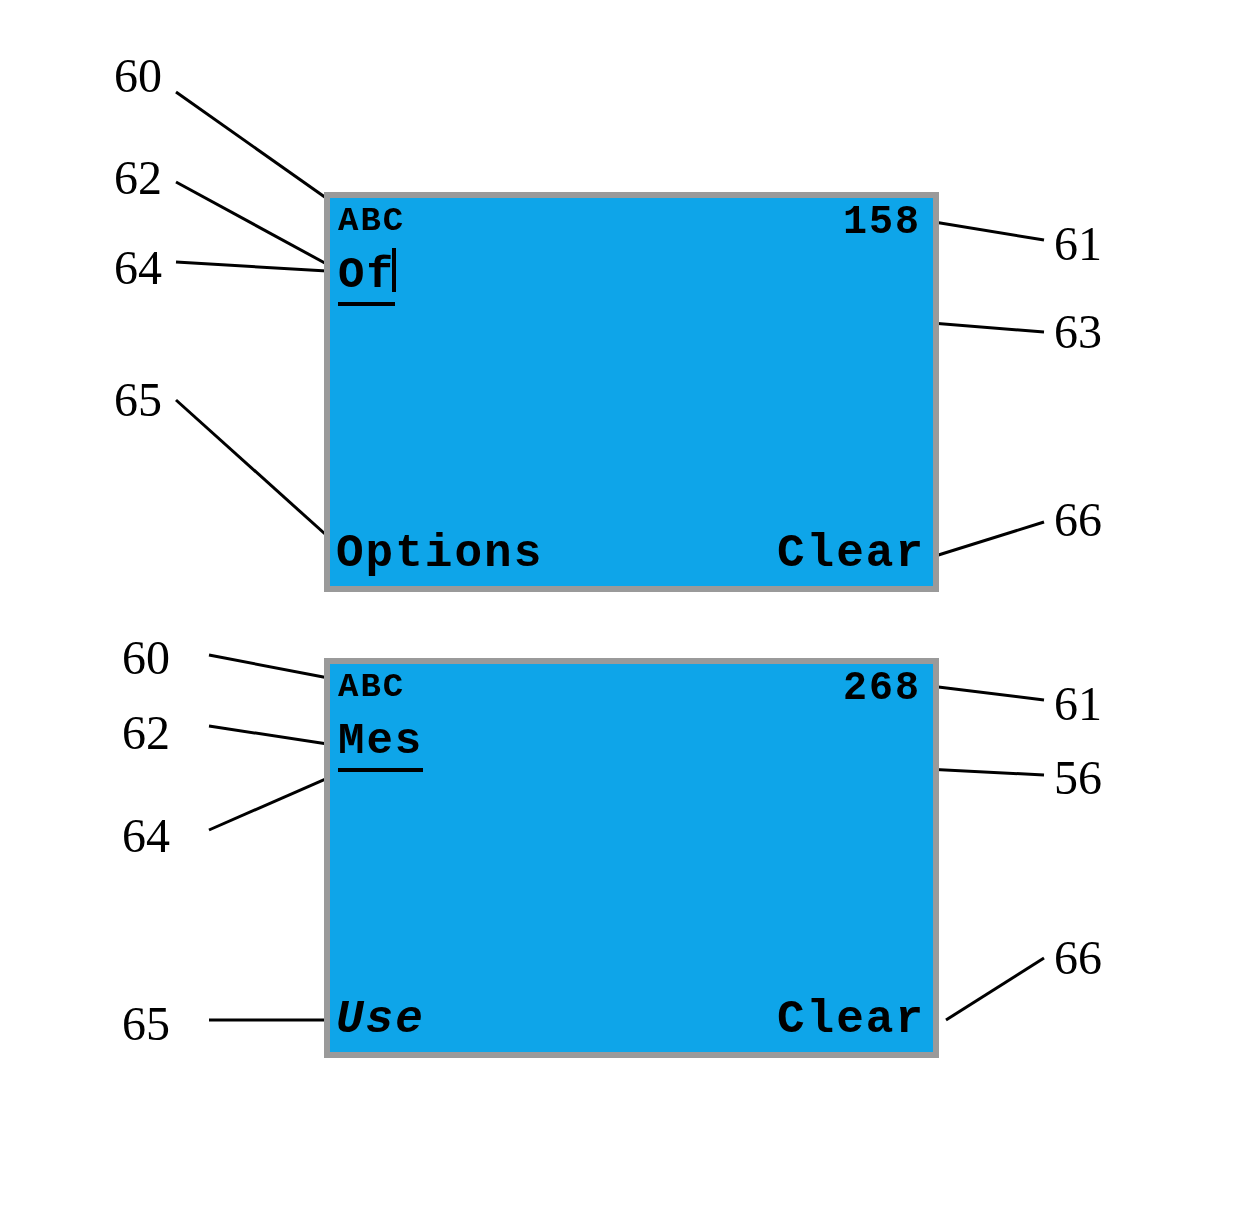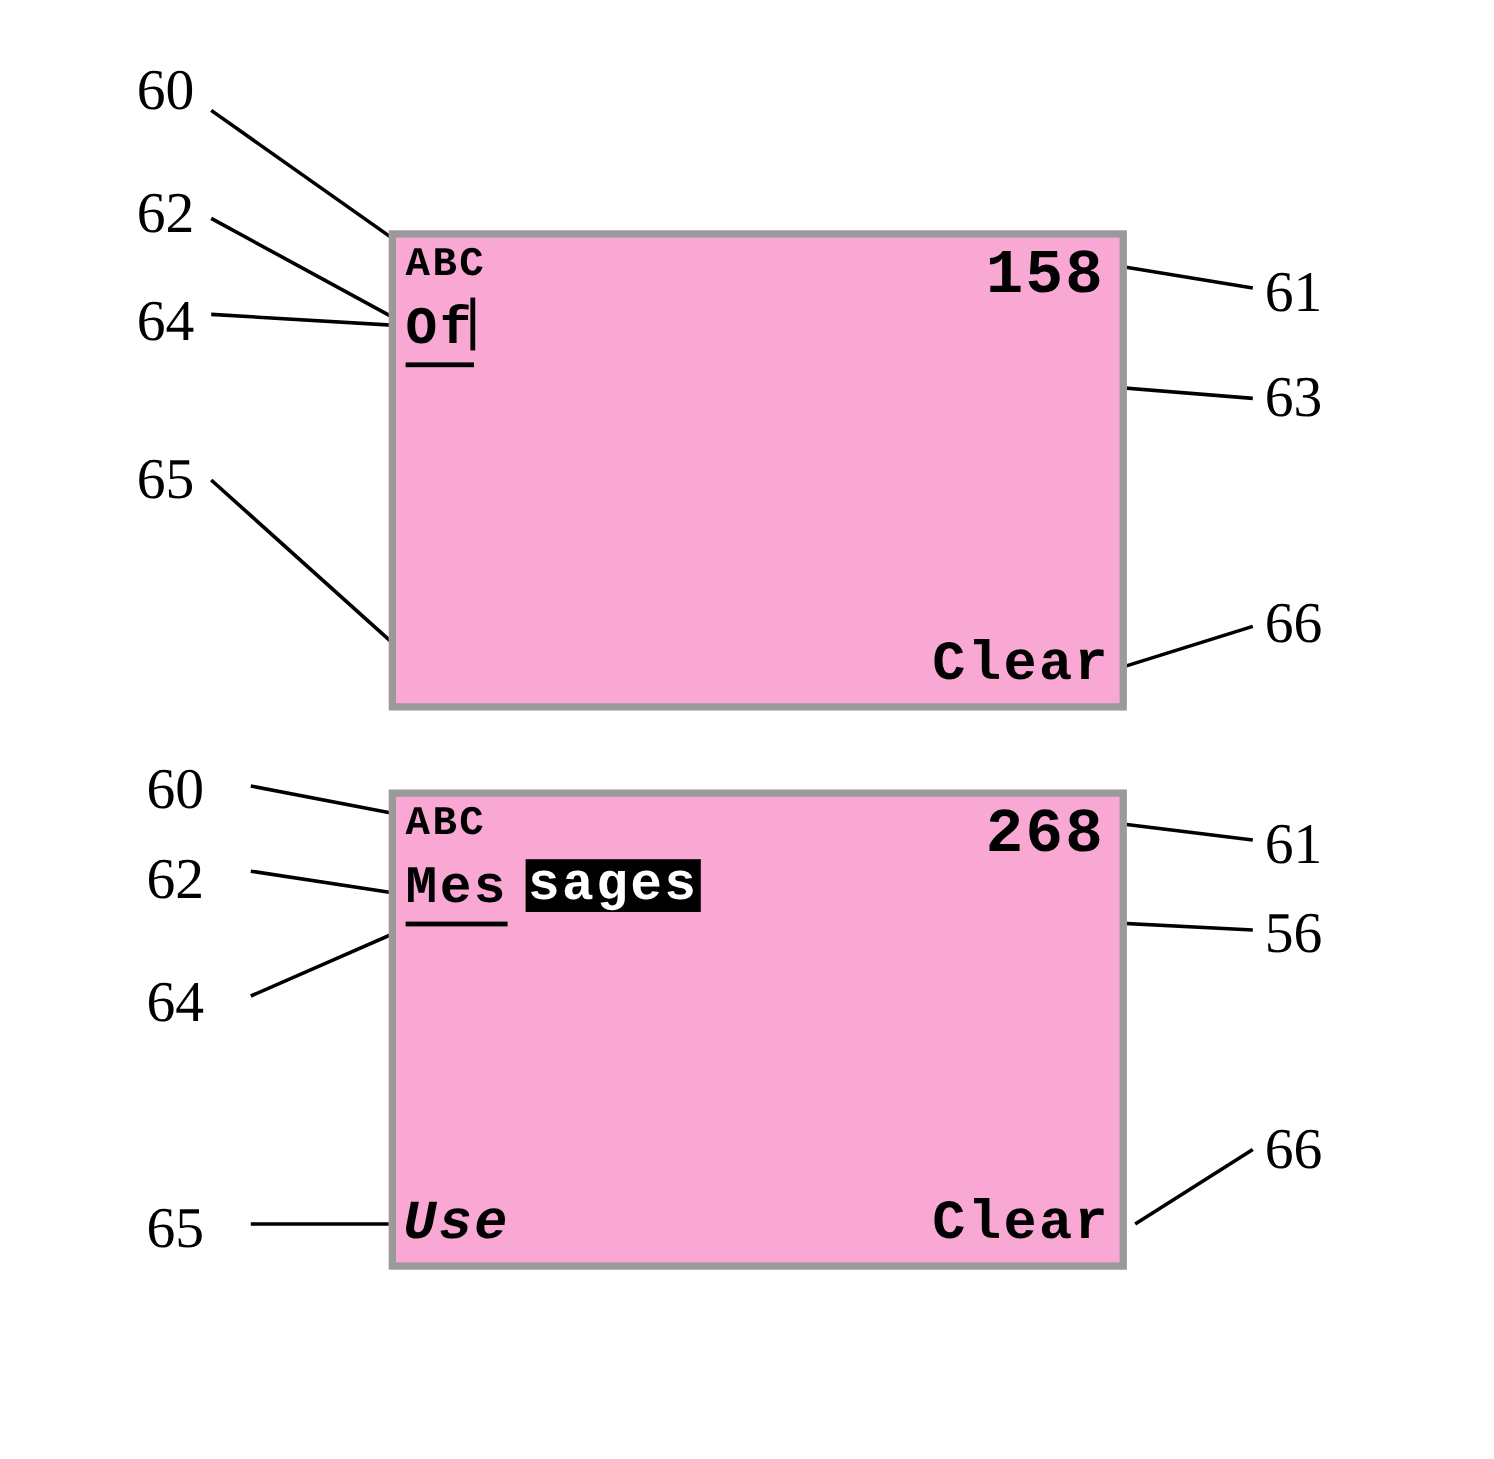--- a/index.html
+++ b/index.html
@@ -14,32 +14,32 @@
   .stage {
     position: absolute;
     left: 0; top: 0;
     width: 1245px;
     height: 1216px;
     margin-left: 34px;
   }
   .screen {
     position: absolute;
     border: 6px solid #9a9a9a;
-    background: #f9a8d4;
+    background: #0ea5e9;
     box-sizing: border-box;
   }
   .pix {
     position: absolute;
     font-weight: 900;
     color: #000;
     letter-spacing: 2px;
     white-space: nowrap;
   }
   .sz34 { font-size: 34px; }
-  .sz40 { font-size: 52px; }
+  .sz40 { font-size: 40px; }
   .sz44 { font-size: 44px; }
   .sz46 { font-size: 46px; }
   .underline::after {
     content: "";
     position: absolute;
     left: 0;
     right: 0;
     bottom: -6px;
     height: 4px;
     background: #000;
@@ -116,27 +116,27 @@
   <div class="callout" style="left:1020px; top:750px;">56</div>
   <div class="callout" style="left:1020px; top:930px;">66</div>
 
   <div class="screen" style="left:290px; top:192px; width:615px; height:400px;">
     <span class="pix sz34" style="left:8px; top:4px;">ABC</span>
     <span class="pix sz40" style="right:12px; top:2px;">158</span>
 
     <span class="pix sz44 underline" style="left:8px; top:52px;">Of</span>
     <span class="cursor" style="left:62px; top:50px; height:44px;"></span>
 
+    <span class="pix sz46" style="left:6px;  bottom:6px;">Options</span>
     <span class="pix sz46" style="right:8px; bottom:6px;">Clear</span>
   </div>
 
   <div class="screen" style="left:290px; top:658px; width:615px; height:400px;">
     <span class="pix sz34" style="left:8px; top:4px;">ABC</span>
     <span class="pix sz40" style="right:12px; top:2px;">268</span>
 
     <span class="pix sz44 underline" style="left:8px; top:52px;">Mes</span>
-    <span class="sel sz44" style="left:108px; top:52px; font-size:44px;">sages</span>
 
     <span class="pix sz46" style="left:6px;  bottom:6px;font-style:italic;">Use</span>
     <span class="pix sz46" style="right:8px; bottom:6px;">Clear</span>
   </div>
 
 </div>
 
 </body></html>

